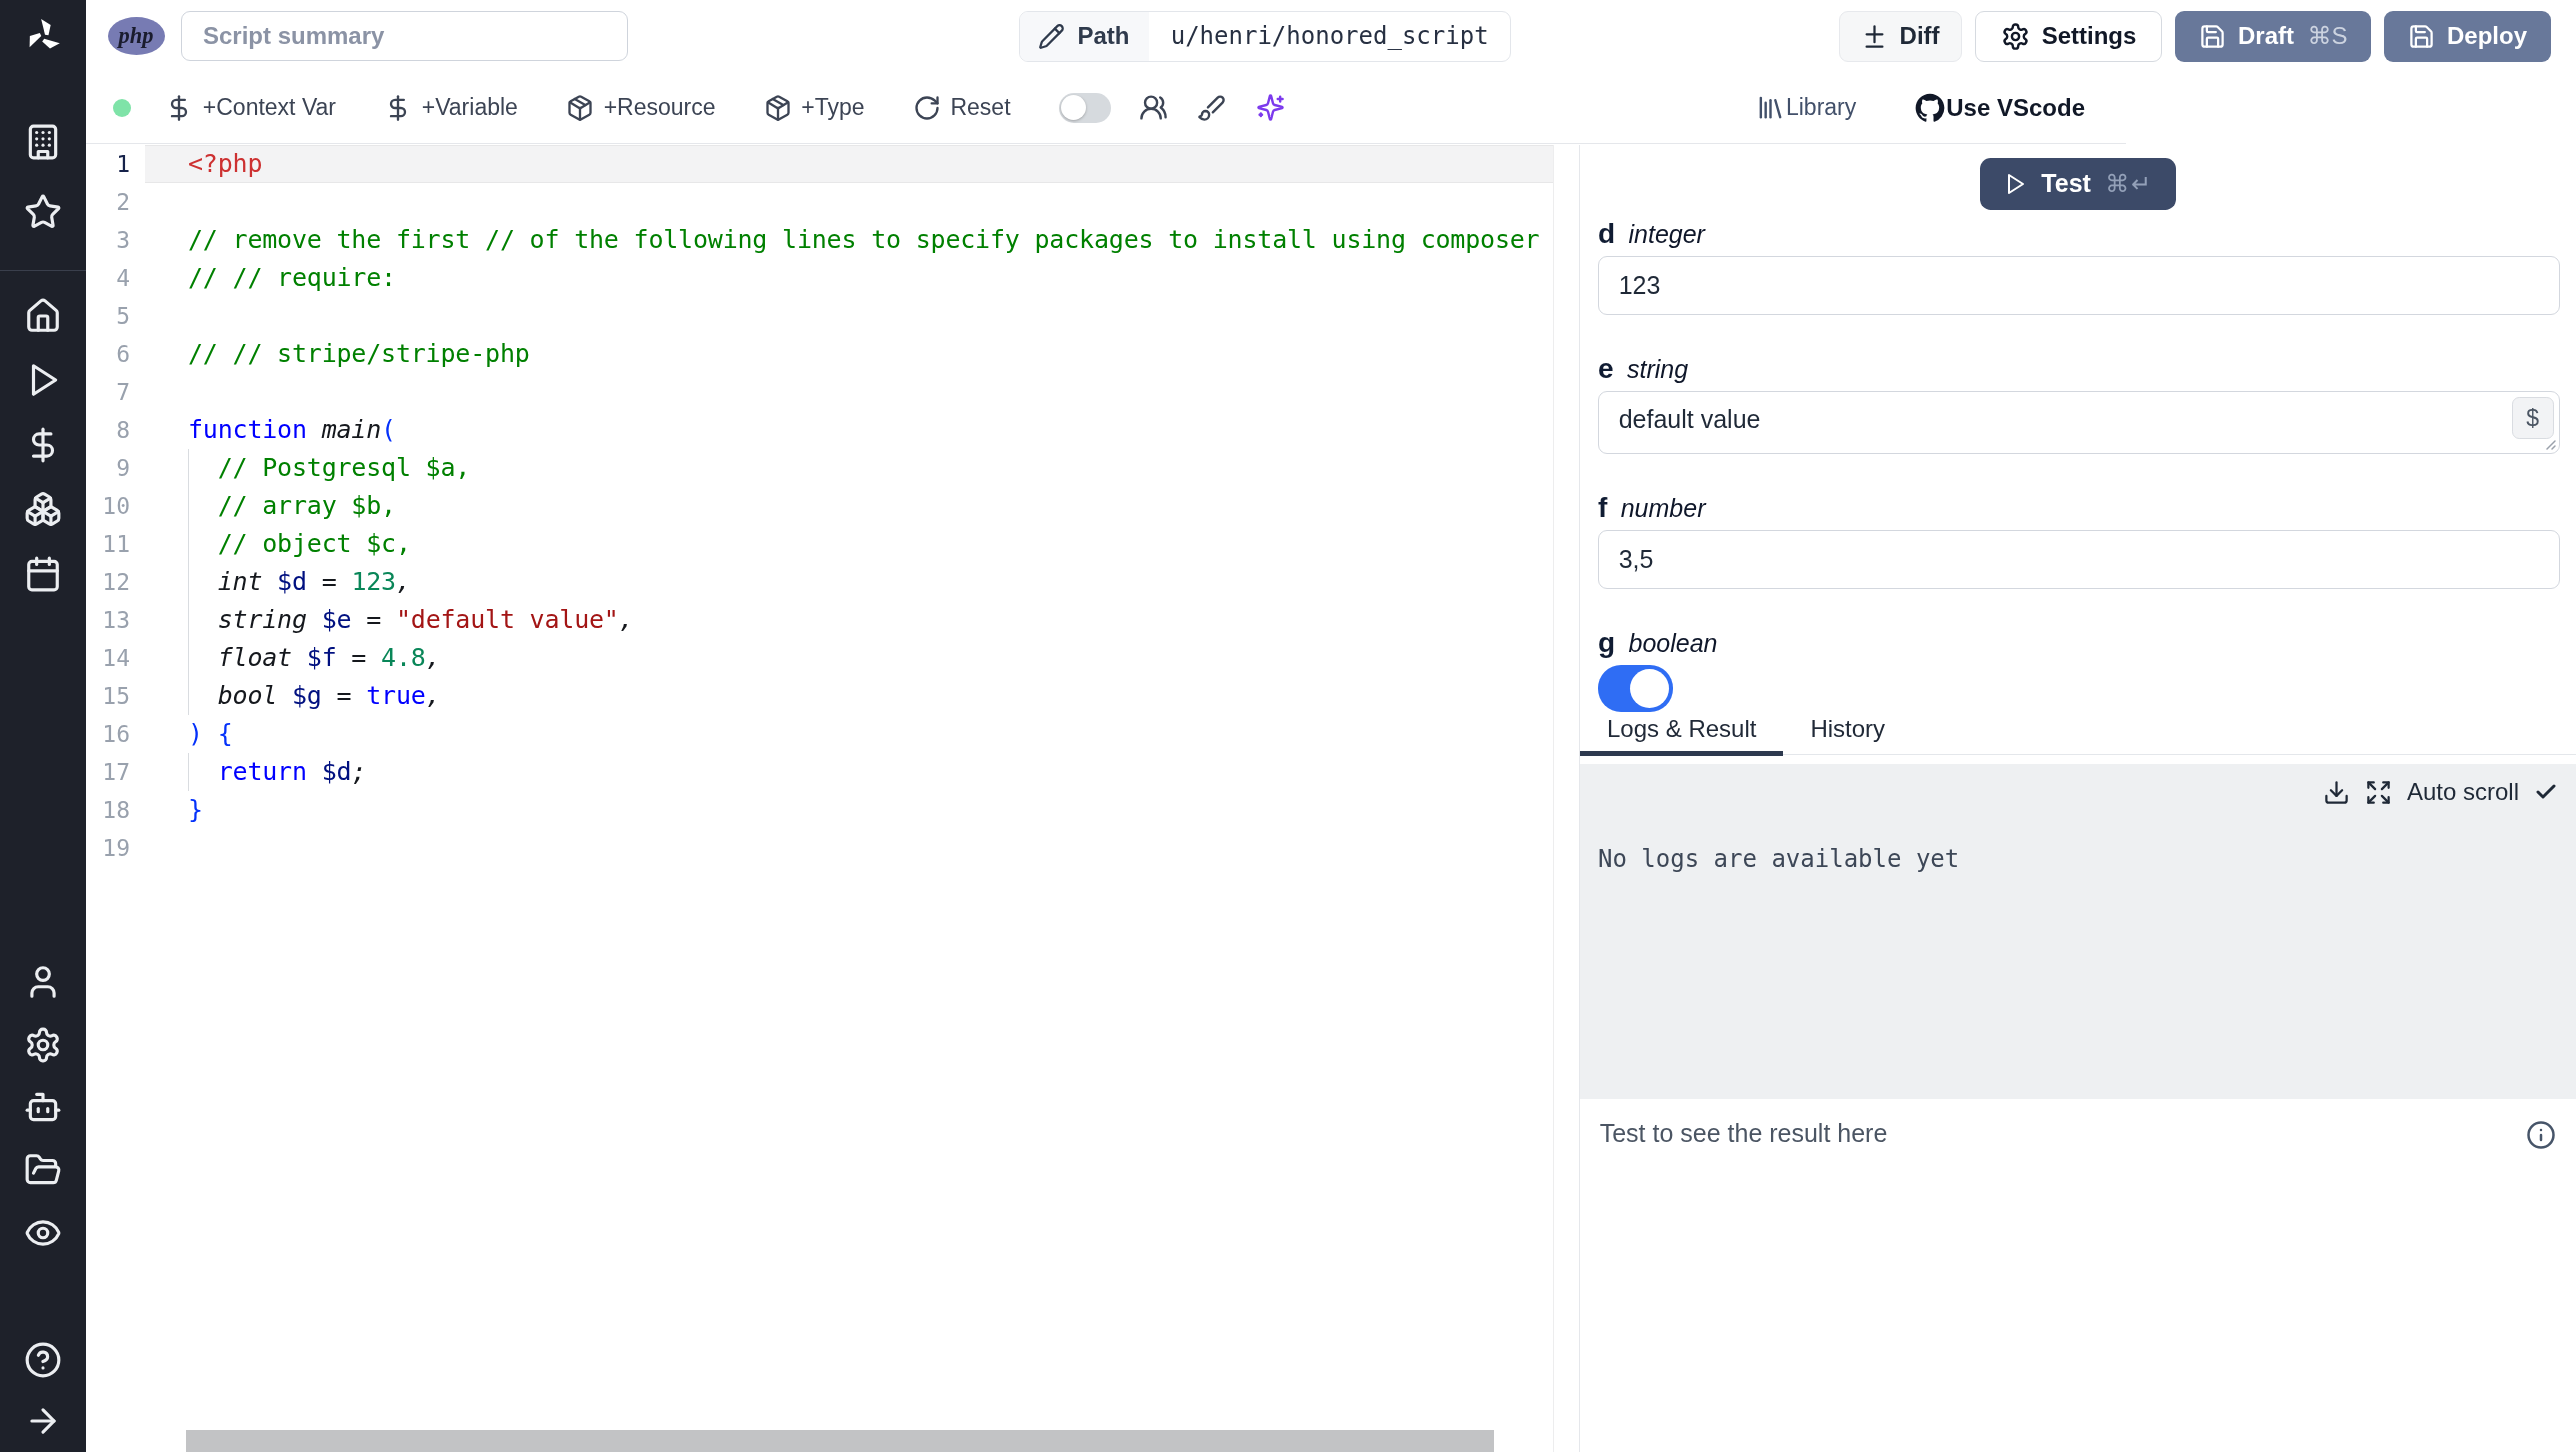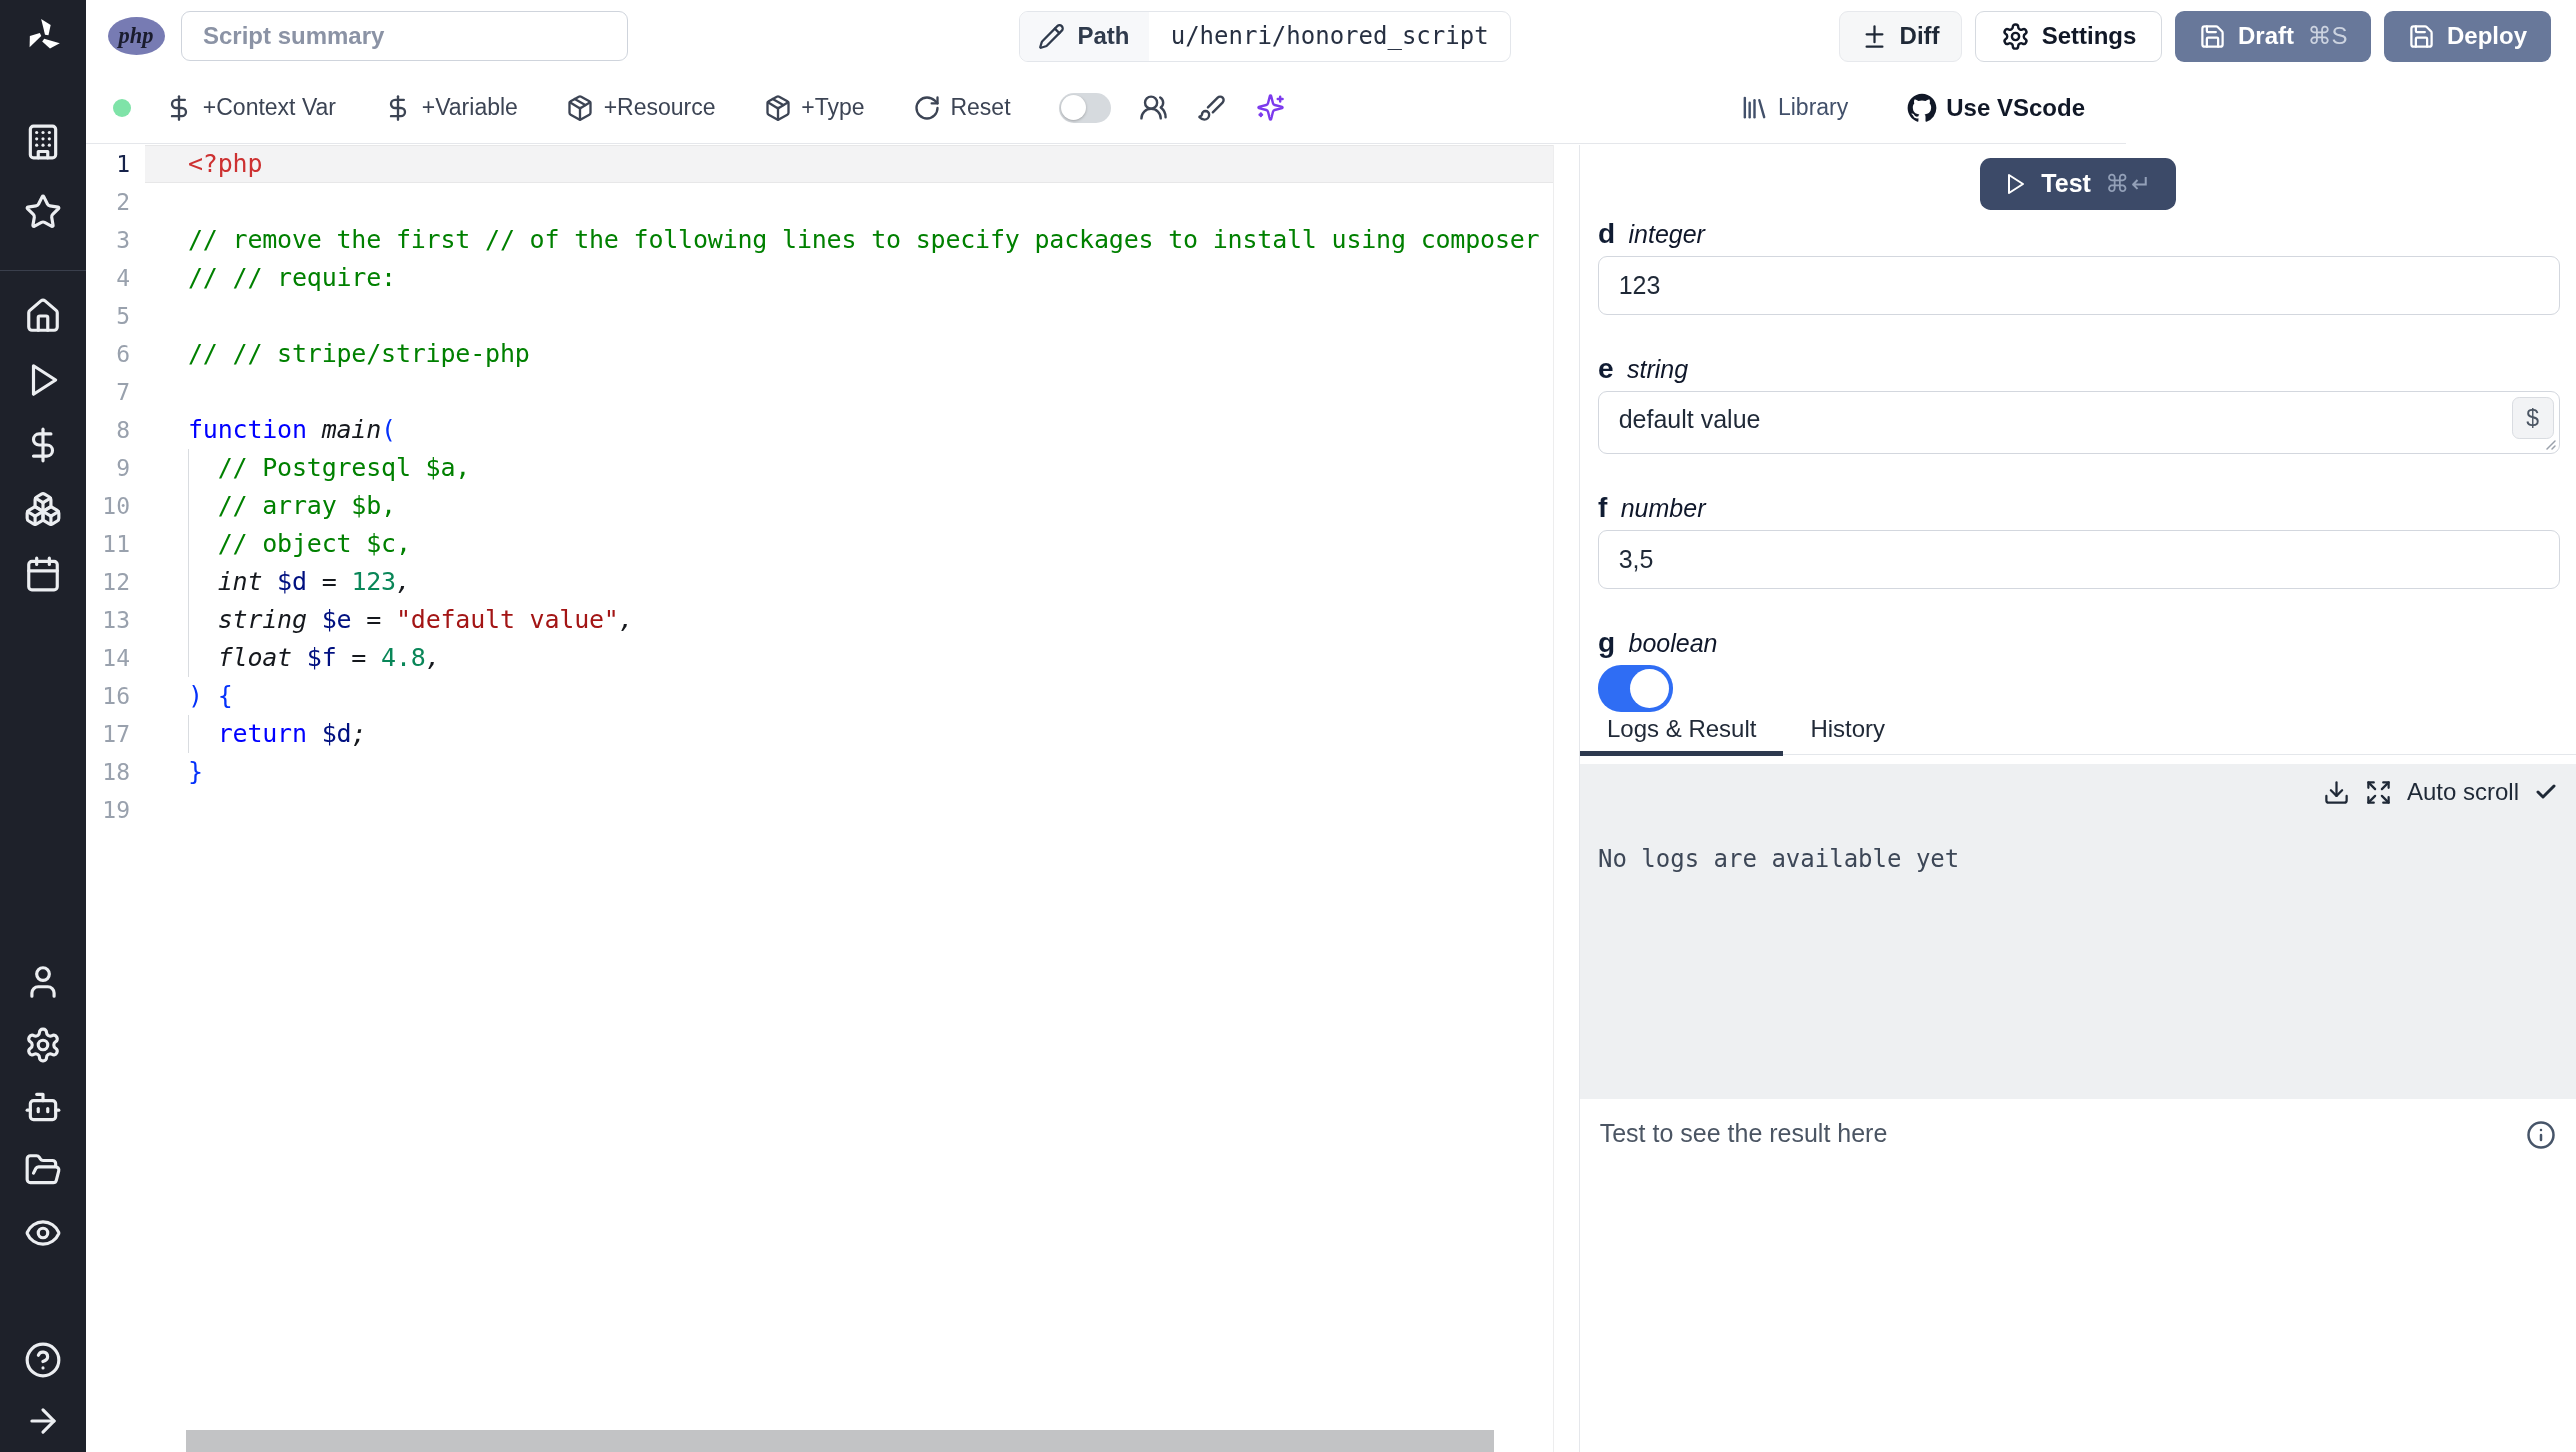--- a/index.html
+++ b/index.html
@@ -37,21 +37,21 @@
 
   
   .toolbar { position:absolute; left:86px; top:72px; width:2040px; height:72px; background:#fff; border-bottom:1.8px solid #e5e7eb; display:flex; align-items:center; padding-left:27px; z-index:19; }
   .status-dot { width:18px; height:18px; border-radius:50%; margin-right:34px; }
   .tool-item { display:flex; align-items:center; gap:9.8px; color:#3c4454; font-size:23px; font-weight:500; cursor:pointer; margin-right:48px; }
   .tgl { width:52px; height:30px; border-radius:15px; background:#d6dade; position:relative; cursor:pointer; margin-right:23px; }
   .tgl .knob { position:absolute; left:2.7px; top:2.7px; width:25px; height:25px; border-radius:50%; background:#fff; box-shadow:0 0.9px 2.7px rgba(0,0,0,.25); }
   .tool-iconbtn { width:39px; height:39px; display:flex; align-items:center; justify-content:center; color:#3c4454; cursor:pointer; margin-right:19.7px; }
   .tool-iconbtn.ai { color:#7c3aed; }
   .toolbar-right { margin-left:auto; display:flex; align-items:center; gap:59px; padding-right:41px; }
-  .tool-link { display:flex; align-items:center; gap:9px; font-size:23px; color:#42506a; cursor:pointer; }
+  .tool-link { display:flex; align-items:center; gap:1px; font-size:23px; color:#42506a; cursor:pointer; }
   .tool-link.strong { color:#111827; font-weight:600; font-size:24px; }
 
   
   .editor { position:absolute; left:86px; top:145px; width:1468px; height:1308px; background:#fff; border-right:0.9px solid #ededee; overflow:hidden; }
   .line { position:relative; height:38px; line-height:38px; font-family:"DejaVu Sans Mono",monospace; font-size:25px; white-space:pre; }
   .line .ln { position:absolute; left:0; width:44px; text-align:right; color:#99a1ad; font-size:23px; }
   .line.active .ln { color:#16224a; }
   .line.active::before { content:''; position:absolute; left:59px; right:0; top:0; bottom:0; background:#f3f3f4; border-top:0.9px solid #e7e7e8; border-bottom:0.9px solid #e7e7e8; }
   .line .lc { position:absolute; left:102px; top:0; letter-spacing:-0.2px; }
   .line.guided .lc::before { content:''; position:absolute; left:0; top:0; height:38px; width:1.3px; background:#d9dce0; }
@@ -394,20 +394,21 @@
     <div class="line"><span class="ln">5</span></div>
     <div class="line"><span class="ln">6</span><span class="lc"><span class="tk-comment">// // stripe/stripe-php</span></span></div>
     <div class="line"><span class="ln">7</span><span class="lc"></span></div>
     <div class="line"><span class="ln">8</span><span class="lc"><span class="tk-keyword">function</span><span class="tk-plain"> main</span><span class="tk-bracket">(</span></span></div>
     <div class="line guided"><span class="ln">9</span><span class="lc"><span class="tk-plain">  </span><span class="tk-comment">// Postgresql $a,</span></span></div>
     <div class="line guided"><span class="ln">10</span><span class="lc"><span class="tk-plain">  </span><span class="tk-comment">// array $b,</span></span></div>
     <div class="line guided"><span class="ln">11</span><span class="lc"><span class="tk-plain">  </span><span class="tk-comment">// object $c,</span></span></div>
     <div class="line guided"><span class="ln">12</span><span class="lc"><span class="tk-plain">  int </span><span class="tk-variable">$d</span><span class="tk-plain"> = </span><span class="tk-number">123</span><span class="tk-plain">,</span></span></div>
     <div class="line guided"><span class="ln">13</span><span class="lc"><span class="tk-plain">  string </span><span class="tk-variable">$e</span><span class="tk-plain"> = </span><span class="tk-string">"default value"</span><span class="tk-plain">,</span></span></div>
     <div class="line guided"><span class="ln">14</span><span class="lc"><span class="tk-plain">  float </span><span class="tk-variable">$f</span><span class="tk-plain"> = </span><span class="tk-number">4.8</span><span class="tk-plain">,</span></span></div>
+    <div class="line guided"><span class="ln">15</span><span class="lc"><span class="tk-plain">  bool </span><span class="tk-variable">$g</span><span class="tk-plain"> = </span><span class="tk-keyword">true</span><span class="tk-plain">,</span></span></div>
     <div class="line"><span class="ln">16</span><span class="lc"><span class="tk-bracket">) {</span></span></div>
     <div class="line guided"><span class="ln">17</span><span class="lc"><span class="tk-plain">  </span><span class="tk-keyword">return</span><span class="tk-plain"> </span><span class="tk-variable">$d</span><span class="tk-plain">;</span></span></div>
     <div class="line"><span class="ln">18</span><span class="lc"><span class="tk-bracket">}</span></span></div>
     <div class="line"><span class="ln">19</span><span class="lc"></span></div>
   </div>
 <div class="overview-strip"></div>
 <div class="v-divider"></div>
 
 <div class="panel">
   <div class="test-row">

